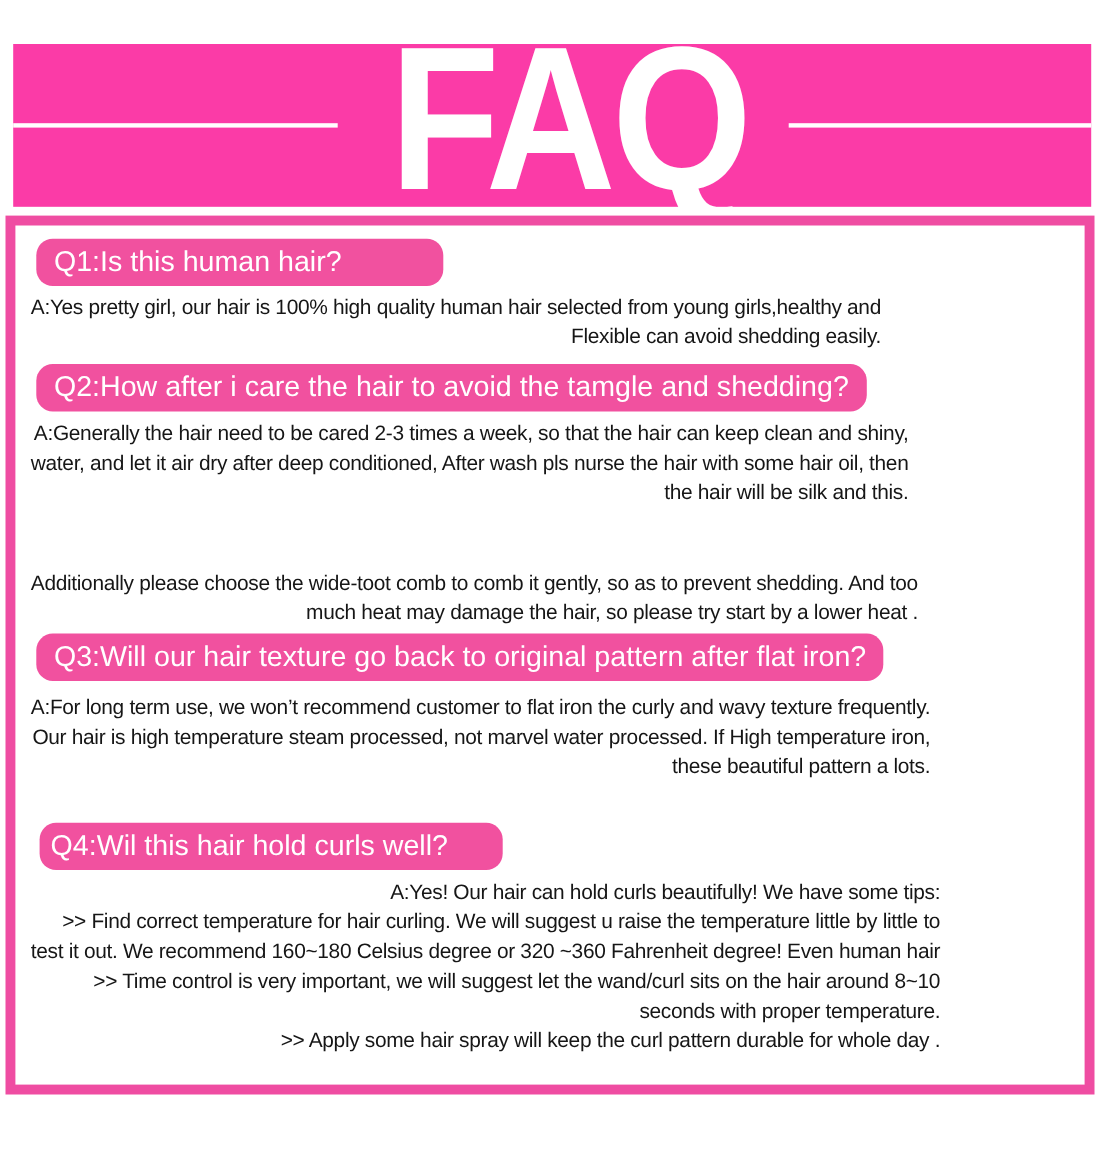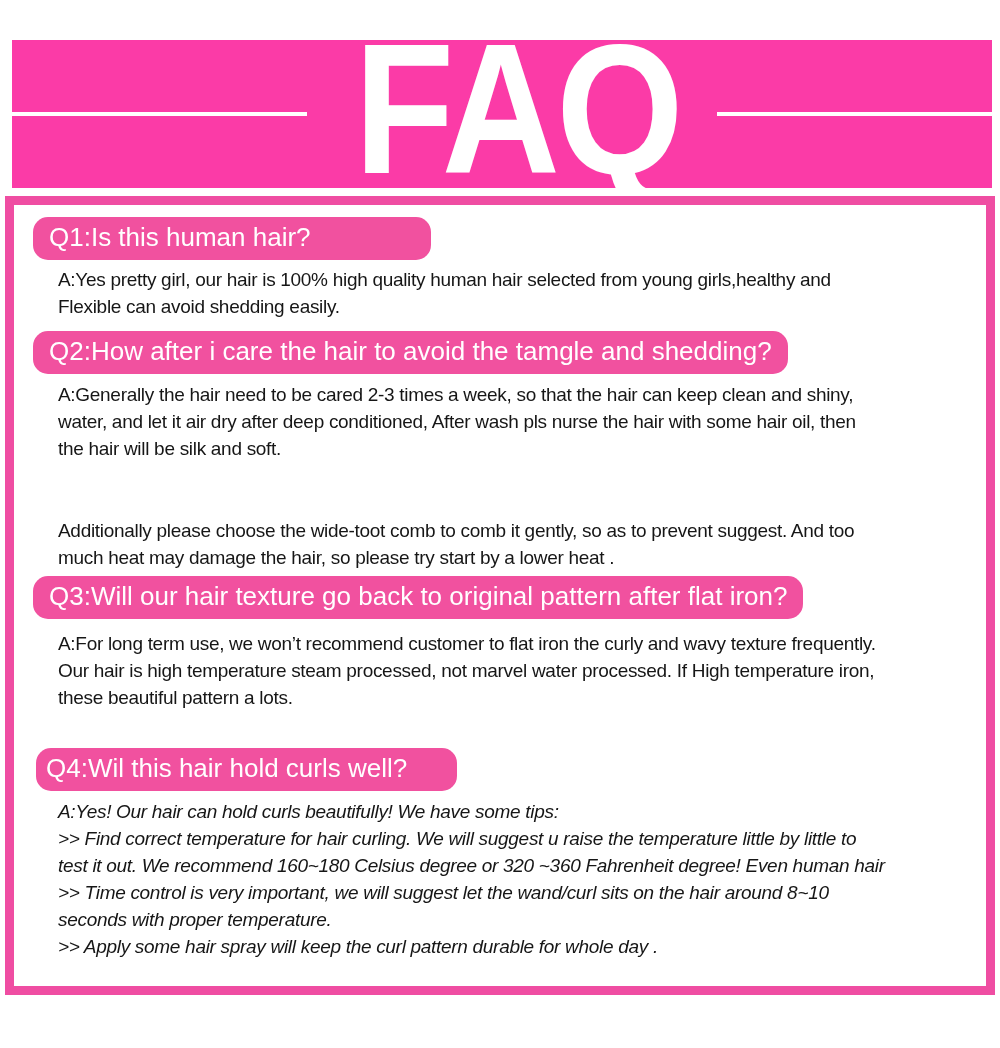--- a/index.html
+++ b/index.html
@@ -55,41 +55,42 @@
   .capsule{
     position:absolute;
     background:var(--capsule-pink);
     color:#ffffff;
     font-size:26px;
     line-height:29px;
     padding:6px 16px 8px 16px;
     border-radius:15px;
     white-space:nowrap;
   }
-  #cap-q1{left:19px; top:12px;  padding-right:120px;}
+  #cap-q1{left:19px; top:12px;  padding-right:92px;}
   #cap-q2{left:19px; top:126px;}
   #cap-q3{left:19px; top:371px;}
   #cap-q4{left:22px; top:543px; padding-left:10px; padding-right:50px;}
 
   .answer{
     position:absolute;
-    left:44px;
+    left:14px;
     color:var(--answer-text);
+    text-align:right;
   }
   .ans-line{
     font-size:19px;
     letter-spacing:-0.3px;
     line-height:27px;
     white-space:nowrap;
   }
   #ans-1 {top:61px;}
   #ans-2a{top:176px;}
   #ans-2b{top:312px;}
   #ans-3 {top:425px;}
-  #ans-4 {top:593px;font-style:italic;}
+  #ans-4 {top:593px;}
 </style>
 </head>
 <body>
 
 <div class="page">
 
   <header class="banner">
     <span class="rule rule-left"></span>
     <h1 class="banner-title">FAQ</h1>
     <span class="rule rule-right"></span>
@@ -103,24 +104,24 @@
           <div class="ans-line">A:Yes pretty girl, our hair is 100% high quality human hair selected from young girls,healthy and</div>
           <div class="ans-line">Flexible can avoid shedding easily.</div>
         </div>
     </section>
 
     <section>
       <div class="capsule" id="cap-q2">Q2:How after i care the hair to avoid the tamgle and shedding?</div>
       <div class="answer" id="ans-2a">
           <div class="ans-line">A:Generally the hair need to be cared 2-3 times a week, so that the hair can keep clean and shiny,</div>
           <div class="ans-line">water, and let it air dry after deep conditioned, After wash pls nurse the hair with some hair oil, then</div>
-          <div class="ans-line">the hair will be silk and soft.</div>
+          <div class="ans-line">the hair will be silk and this.</div>
         </div>
       <div class="answer" id="ans-2b">
-          <div class="ans-line">Additionally please choose the wide-toot comb to comb it gently, so as to prevent suggest. And too</div>
+          <div class="ans-line">Additionally please choose the wide-toot comb to comb it gently, so as to prevent shedding. And too</div>
           <div class="ans-line">much heat may damage the hair, so please try start by a lower heat .</div>
         </div>
     </section>
 
     <section>
       <div class="capsule" id="cap-q3">Q3:Will our hair texture go back to original pattern after flat iron?</div>
       <div class="answer" id="ans-3">
           <div class="ans-line">A:For long term use, we won’t recommend customer to flat iron the curly and wavy texture frequently.</div>
           <div class="ans-line">Our hair is high temperature steam processed, not marvel water processed. If High temperature iron,</div>
           <div class="ans-line">these beautiful pattern a lots.</div>

